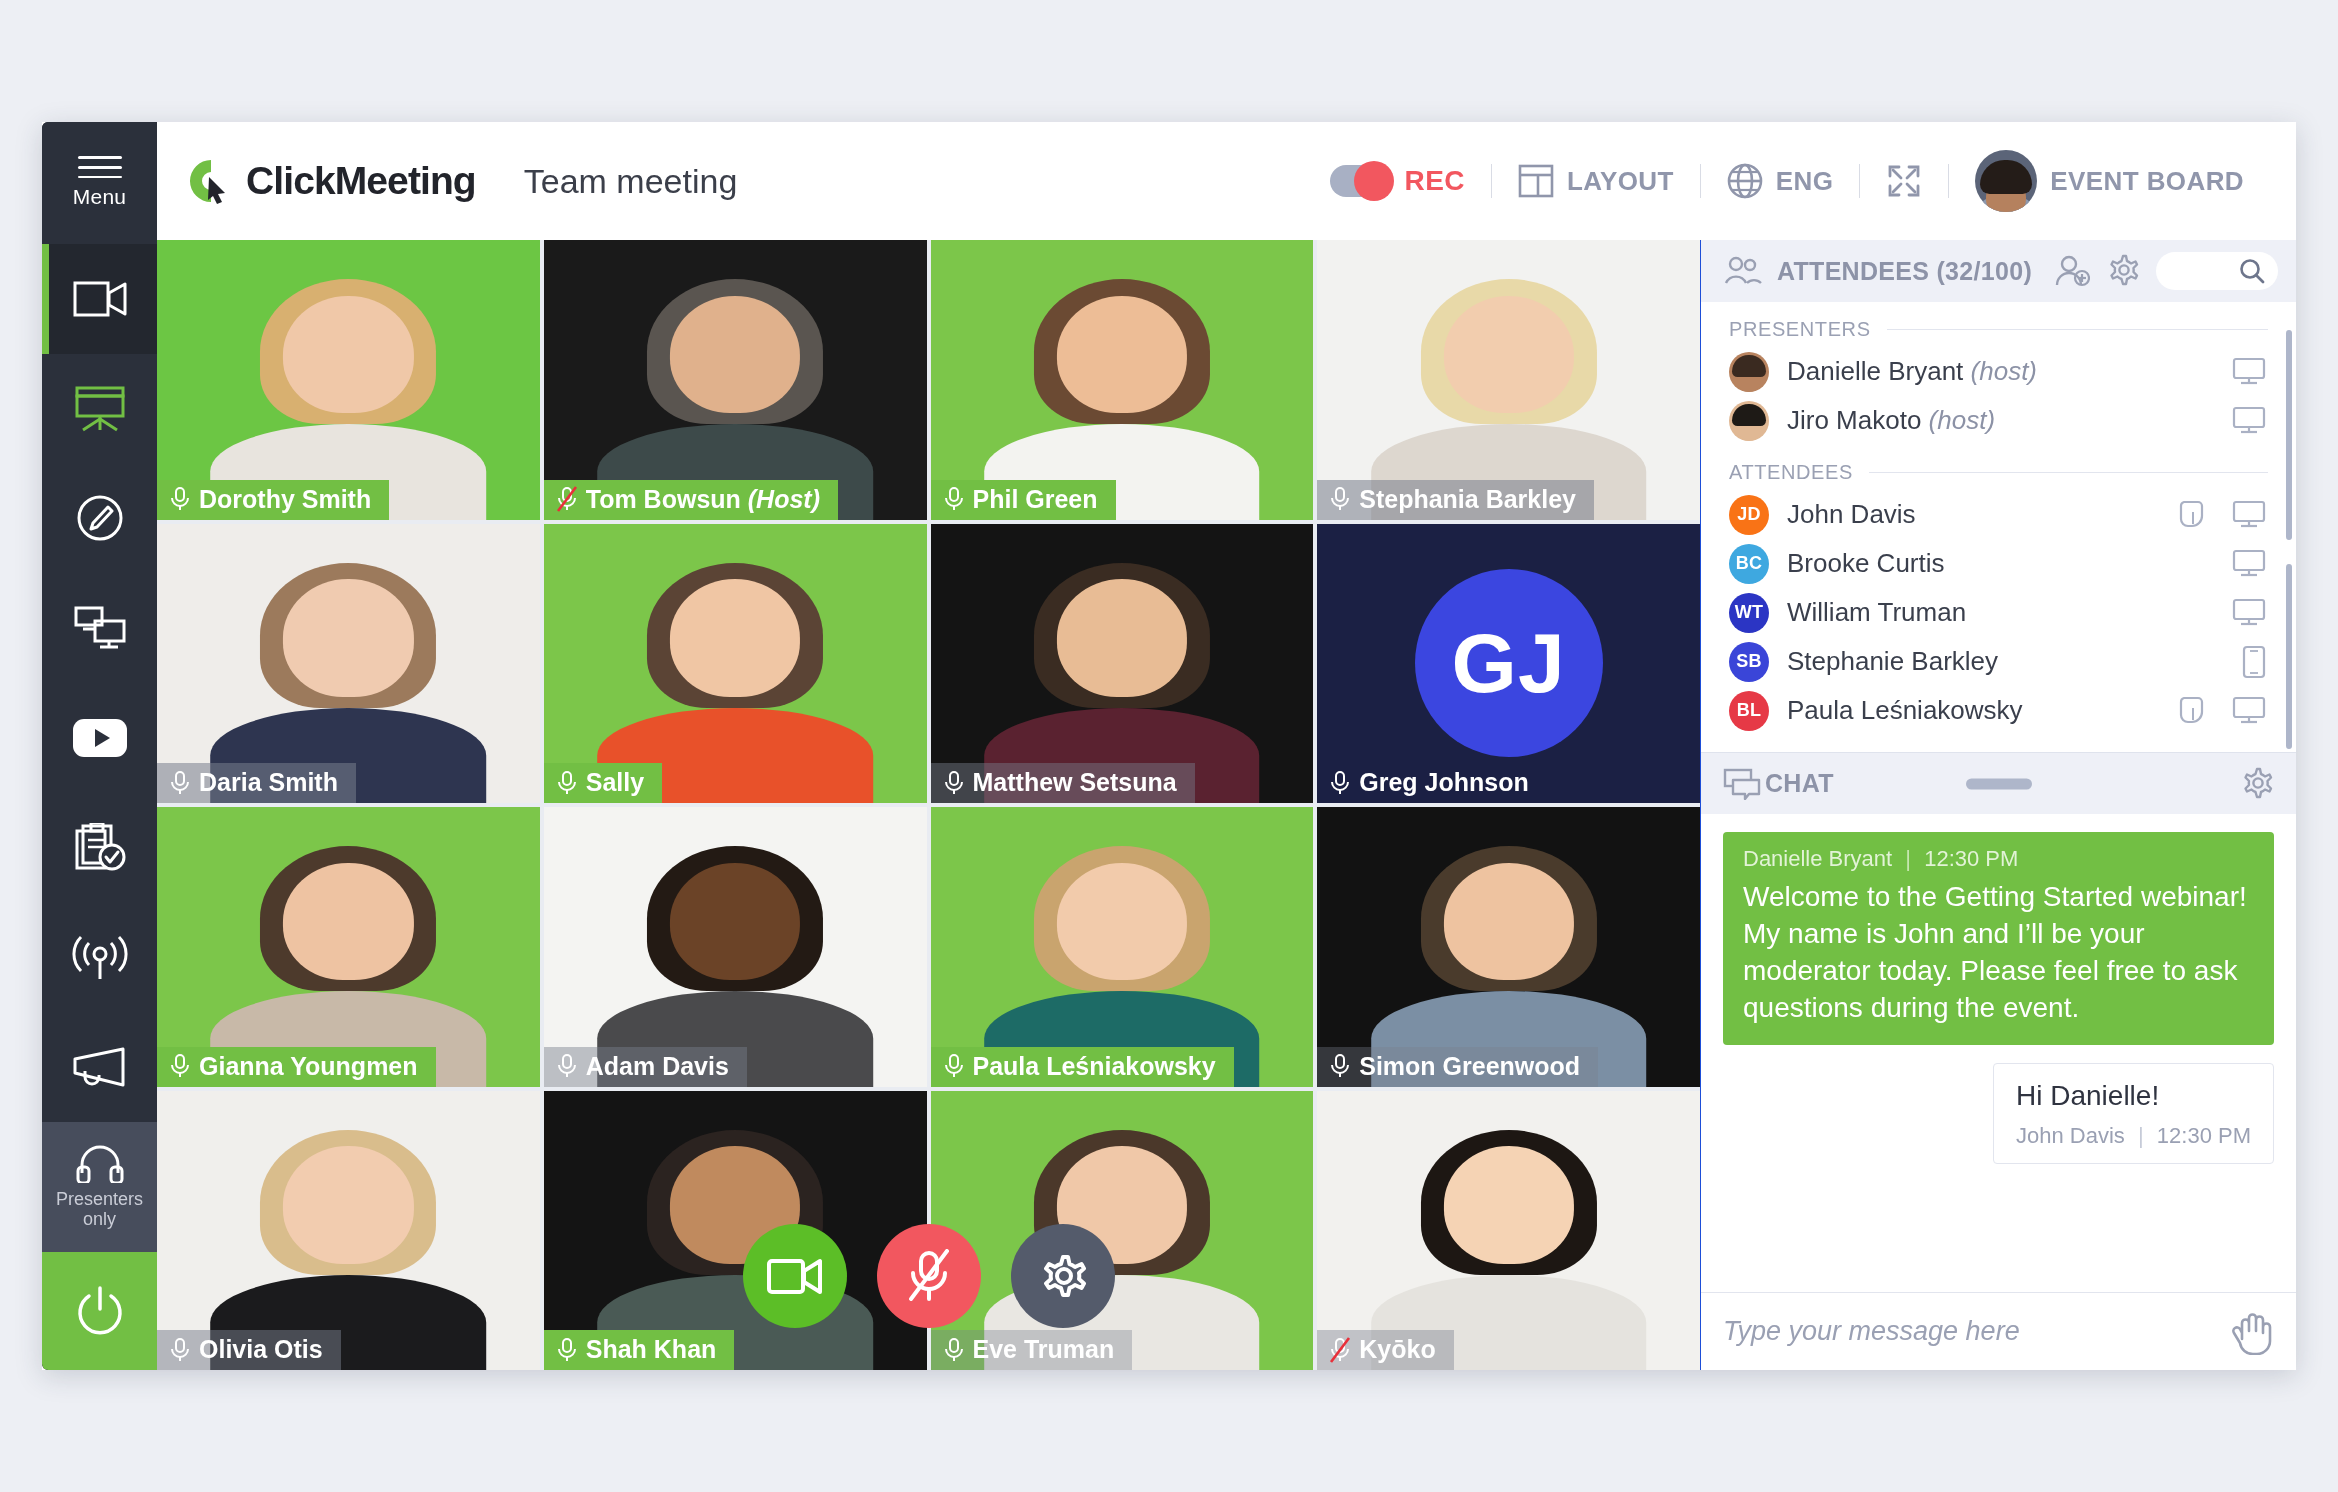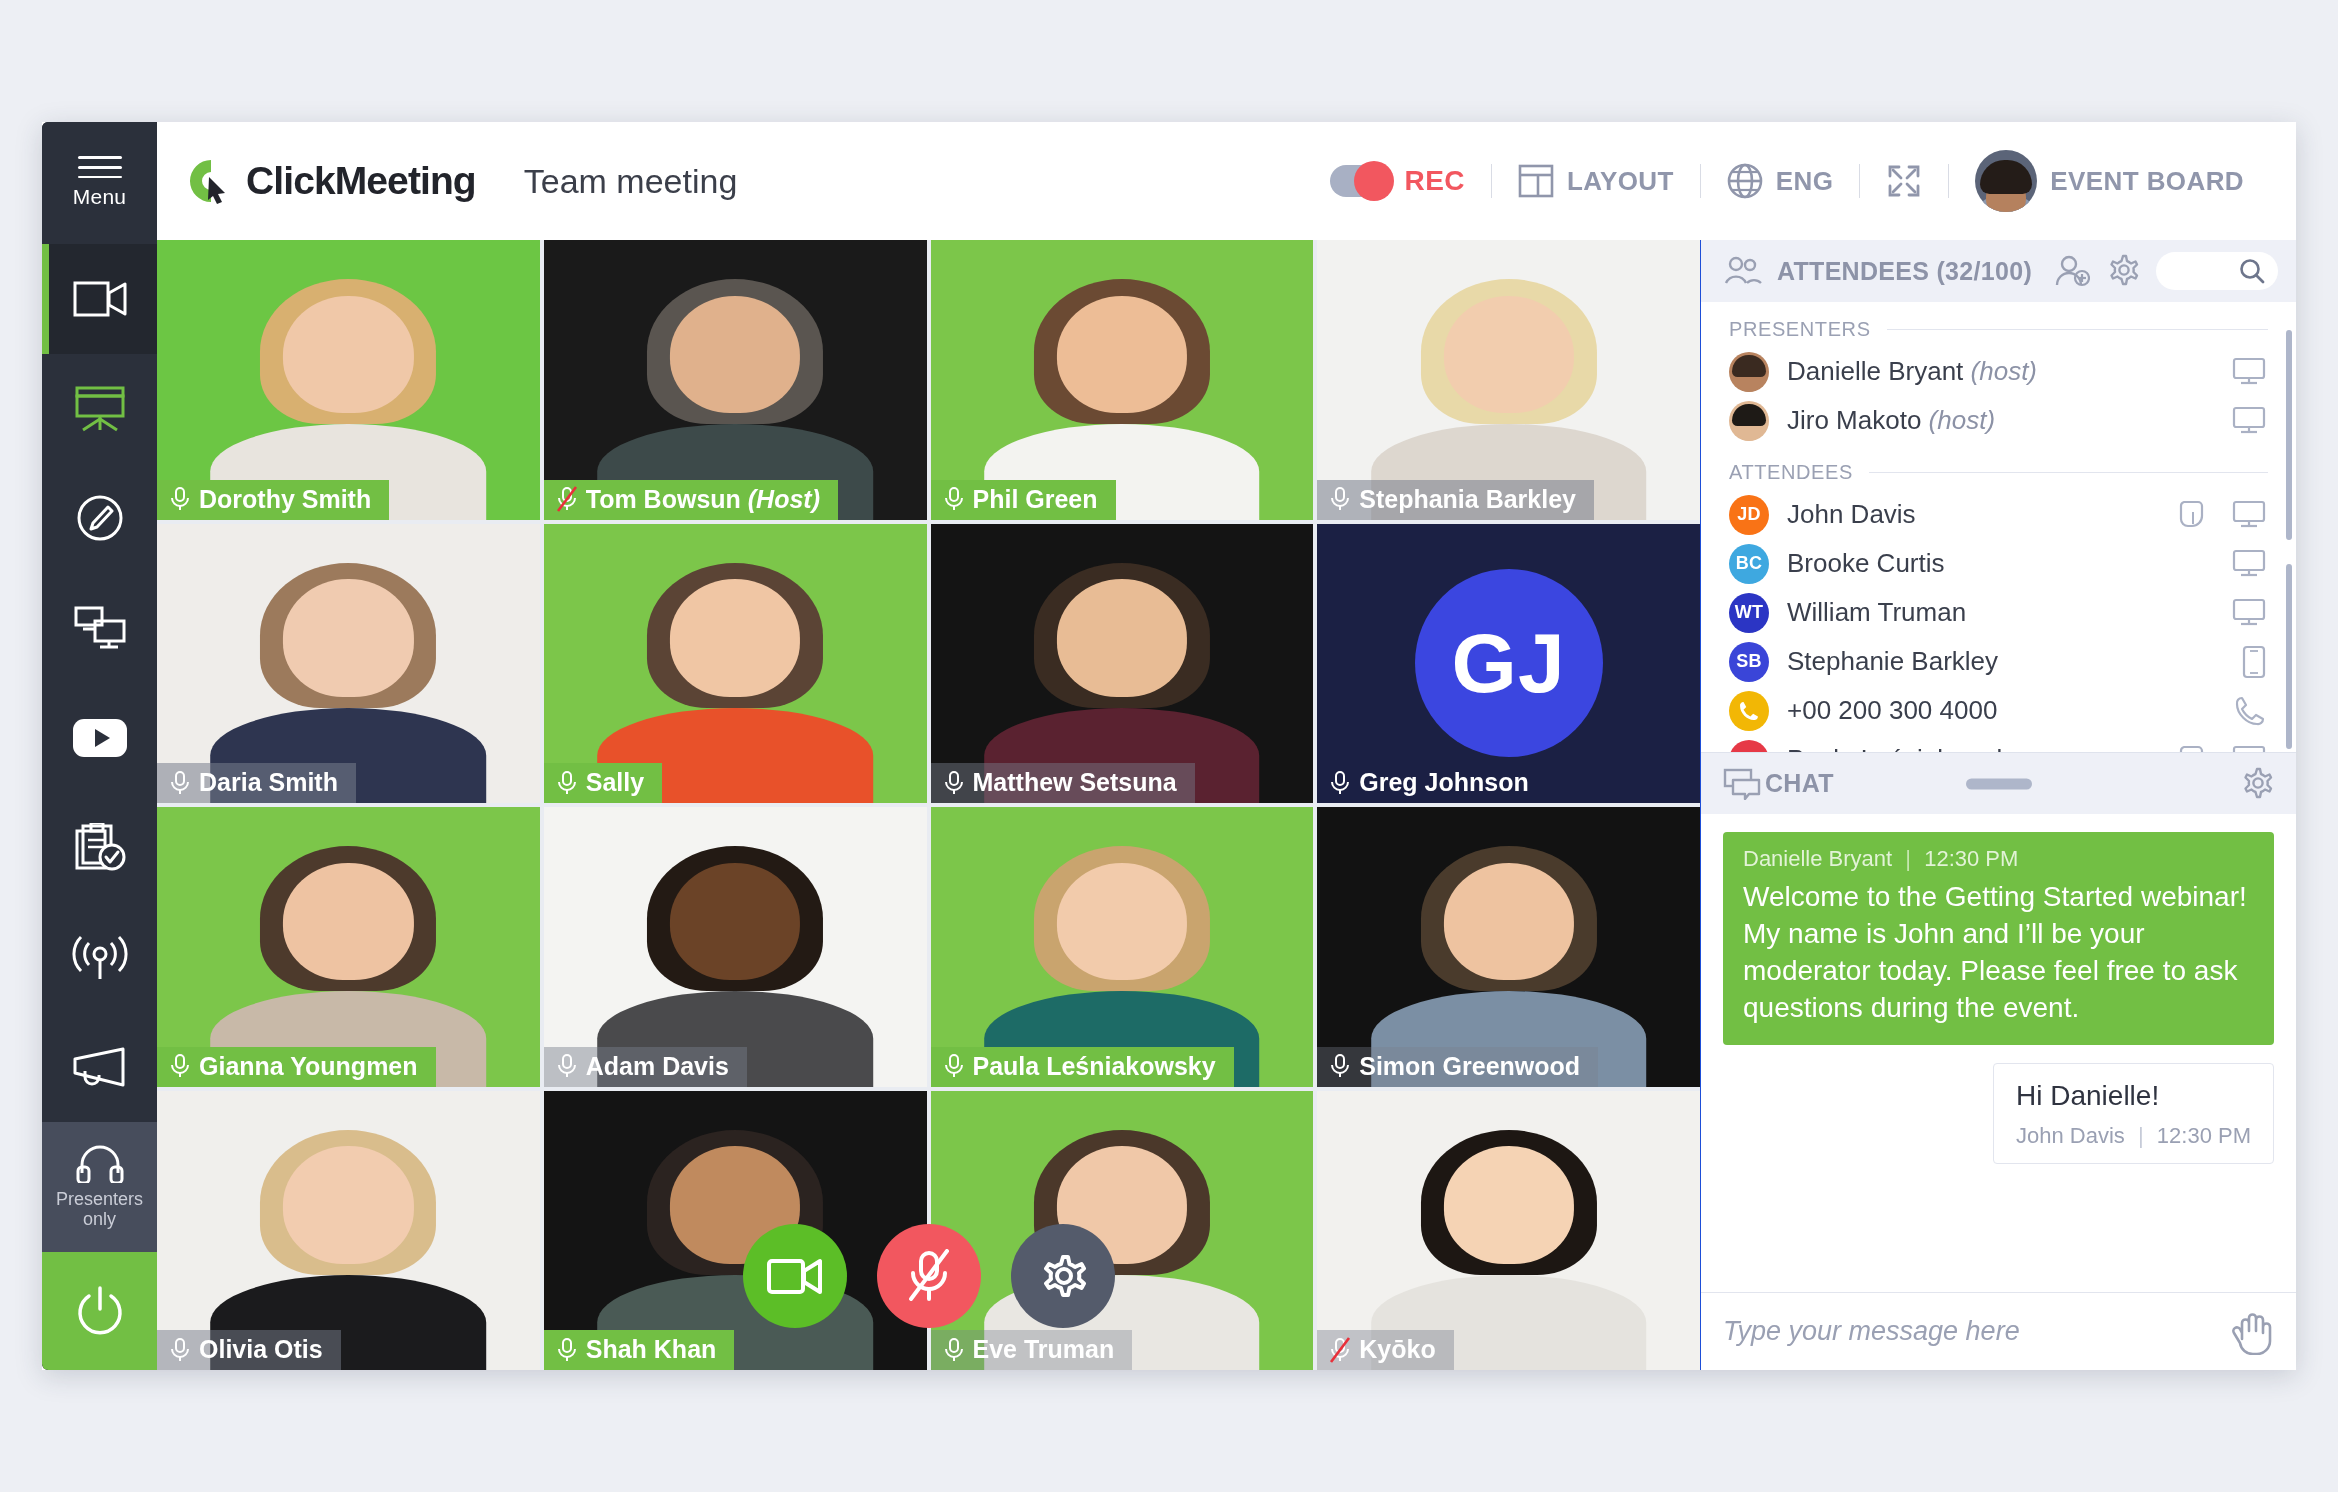--- a/index.html
+++ b/index.html
@@ -799,33 +799,20 @@
                 <div class="att-name">Stephanie Barkley</div>
                 <div class="att-icons">
                   <svg width="24" height="34" viewBox="0 0 24 34">
                     <rect x="2" y="2" width="20" height="30" rx="3" fill="none" stroke="#aab1c4" stroke-width="2.2"></rect>
                     <line x1="8" y1="6" x2="16" y2="6" stroke="#aab1c4" stroke-width="1.8"></line>
                     <line x1="8" y1="28" x2="16" y2="28" stroke="#aab1c4" stroke-width="1.8"></line>
                   </svg>
                 </div>
               </div>
               <div class="att-row">
-                <div class="av" style="background:#f2b705">
-                  <svg width="22" height="22" viewBox="0 0 32 32">
-                    <path d="M8 3 A5 5 0 0 0 3 9 C3 19 13 29 23 29 A5 5 0 0 0 29 24 L22 20 L18 24 A22 22 0 0 1 8 14 L12 10 Z" fill="#fff"></path>
-                  </svg>
-                </div>
-                <div class="att-name">+00 200 300 4000</div>
-                <div class="att-icons">
-                  <svg width="32" height="32" viewBox="0 0 32 32">
-                    <path d="M8 3 A5 5 0 0 0 3 9 C3 19 13 29 23 29 A5 5 0 0 0 29 24 L22 20 L18 24 A22 22 0 0 1 8 14 L12 10 Z" fill="none" stroke="#aab1c4" stroke-width="2.2" stroke-linejoin="round"></path>
-                  </svg>
-                </div>
-              </div>
-              <div class="att-row">
                 <div class="av" style="background:#e63946">BL</div>
                 <div class="att-name">Paula Leśniakowsky</div>
                 <div class="att-icons">
                   <svg width="32" height="34" viewBox="0 0 32 34">
                     <path d="M6 4 L20 4 A4 4 0 0 1 24 8 L24 18 A10 10 0 0 1 14 28 L10 28 A7 7 0 0 1 3 21 L3 8 A4 4 0 0 1 6 4 Z" fill="none" stroke="#aab1c4" stroke-width="2.2" stroke-linejoin="round"></path>
                     <path d="M15 14 L15 26" fill="none" stroke="#aab1c4" stroke-width="2"></path>
                   </svg>
                   <svg width="34" height="30" viewBox="0 0 34 30">
                     <rect x="2" y="2" width="30" height="19" rx="2" fill="none" stroke="#aab1c4" stroke-width="2.2"></rect>
                     <line x1="17" y1="21" x2="17" y2="25" stroke="#aab1c4" stroke-width="2.2"></line>

